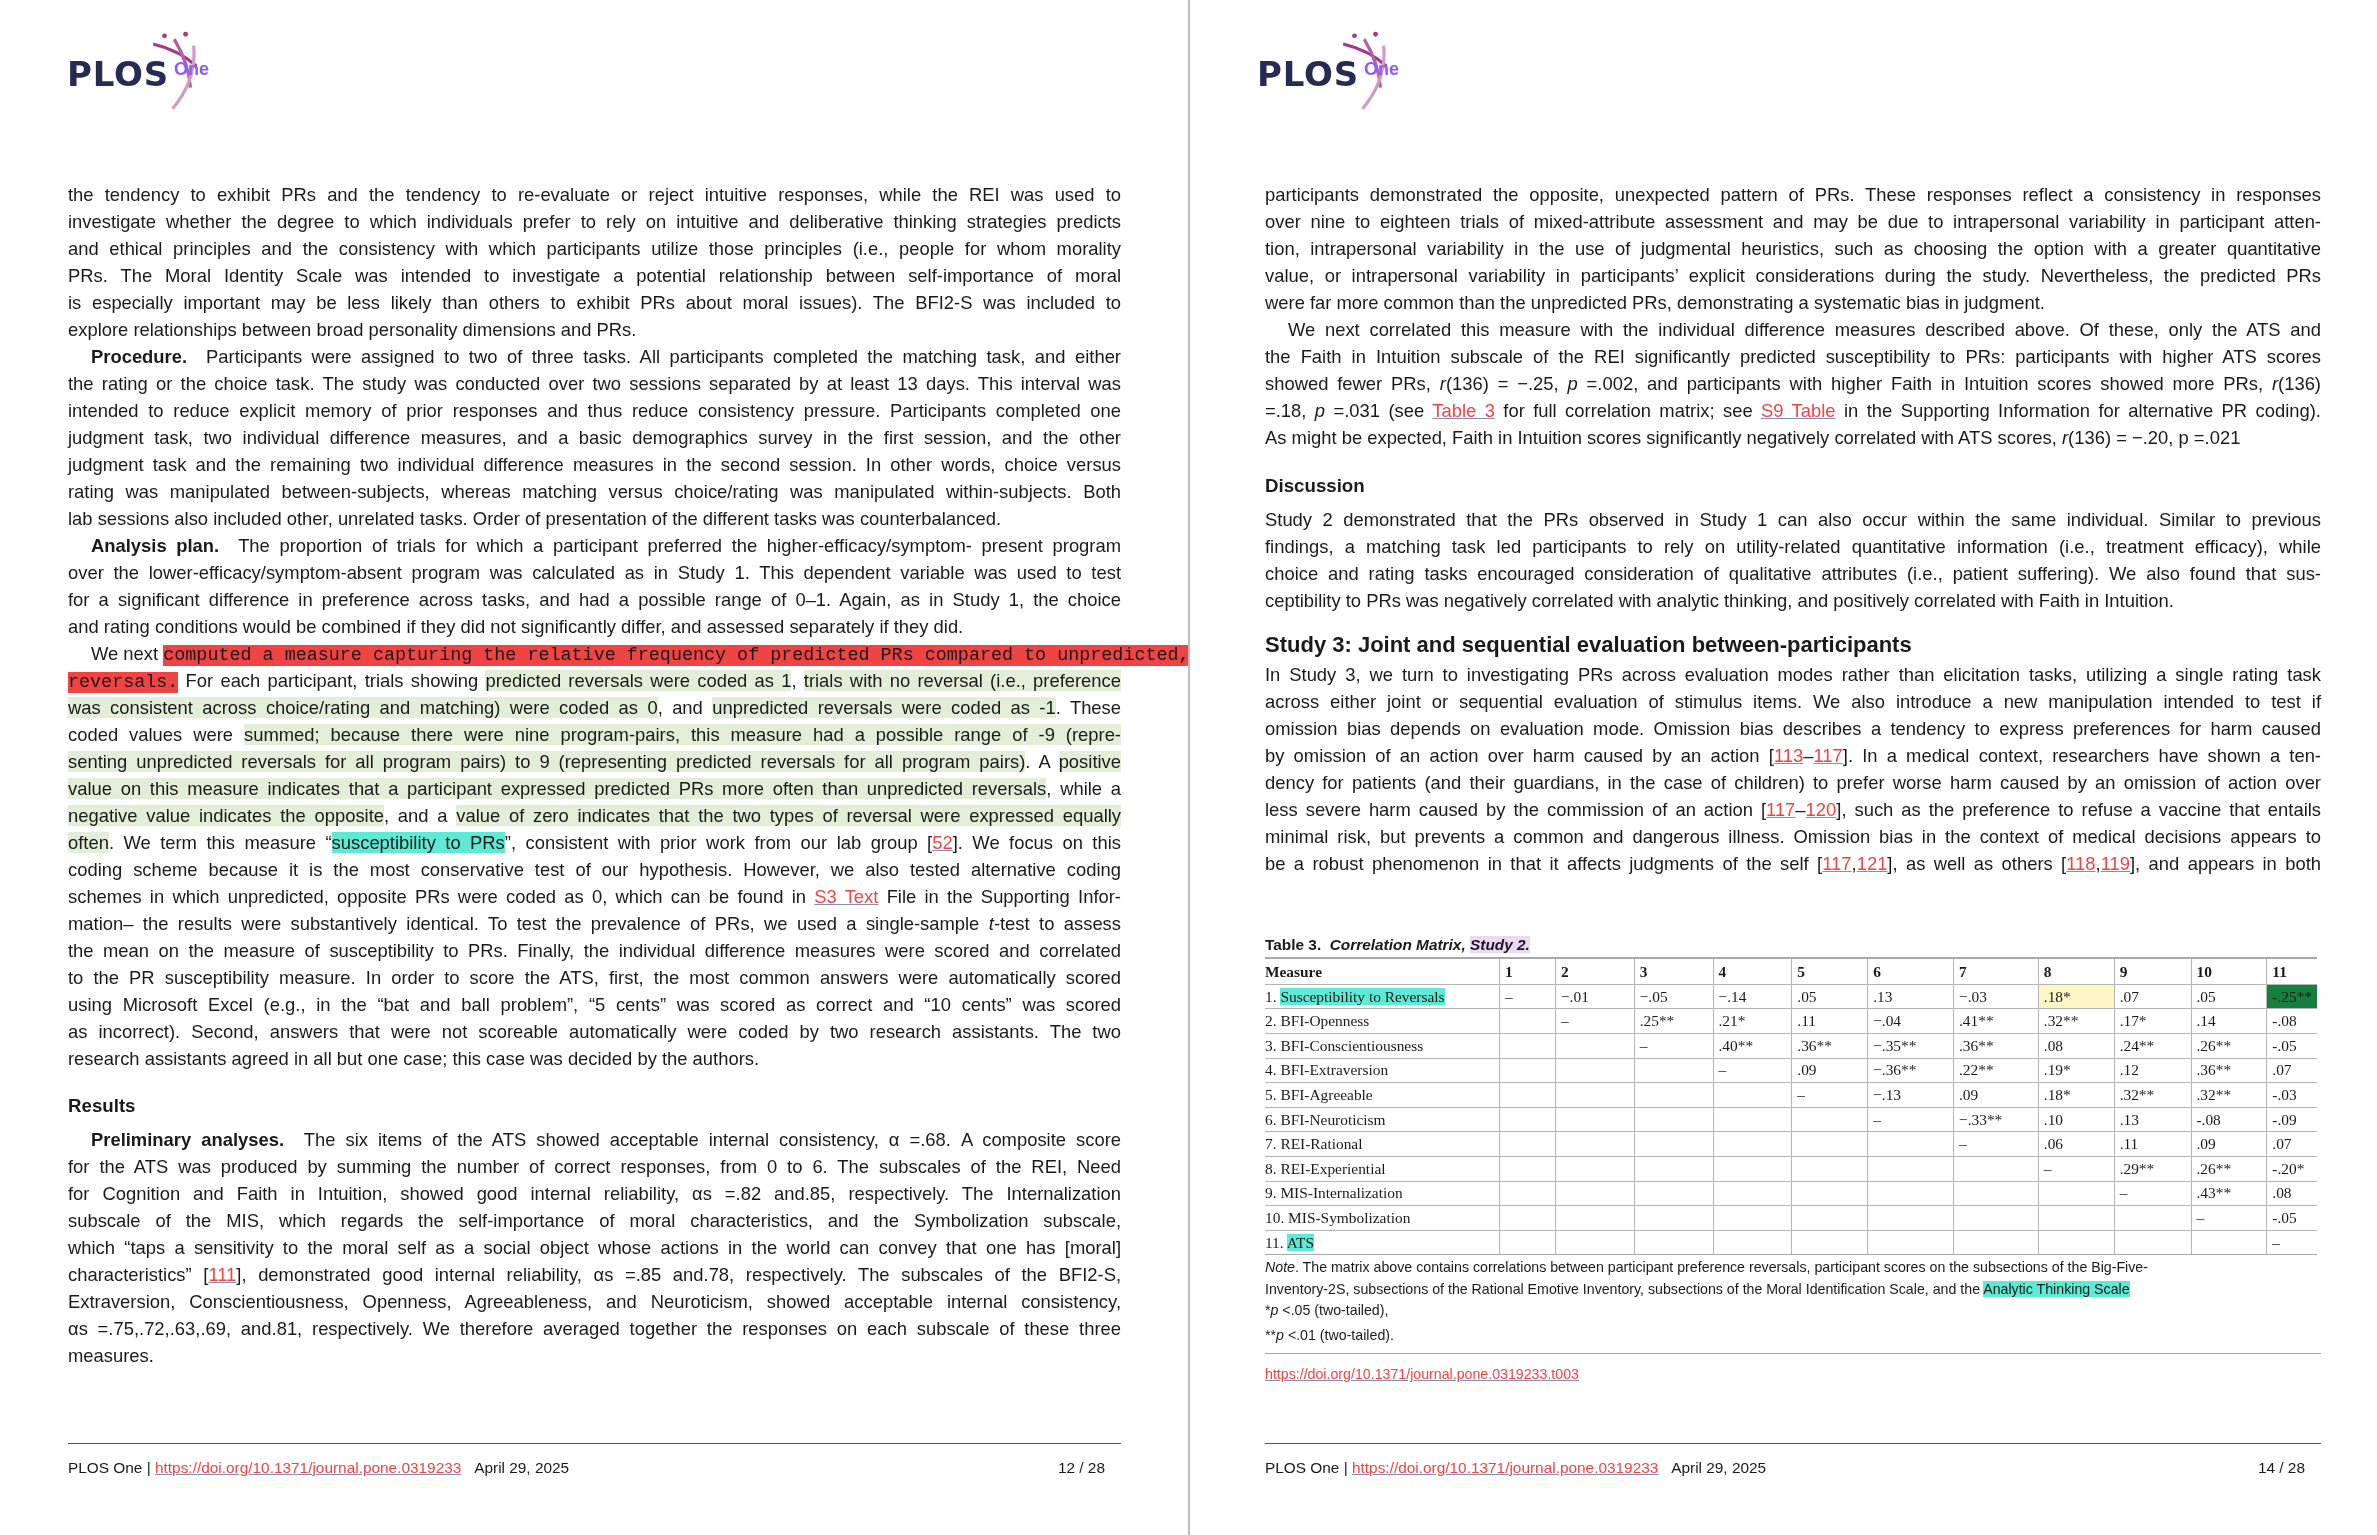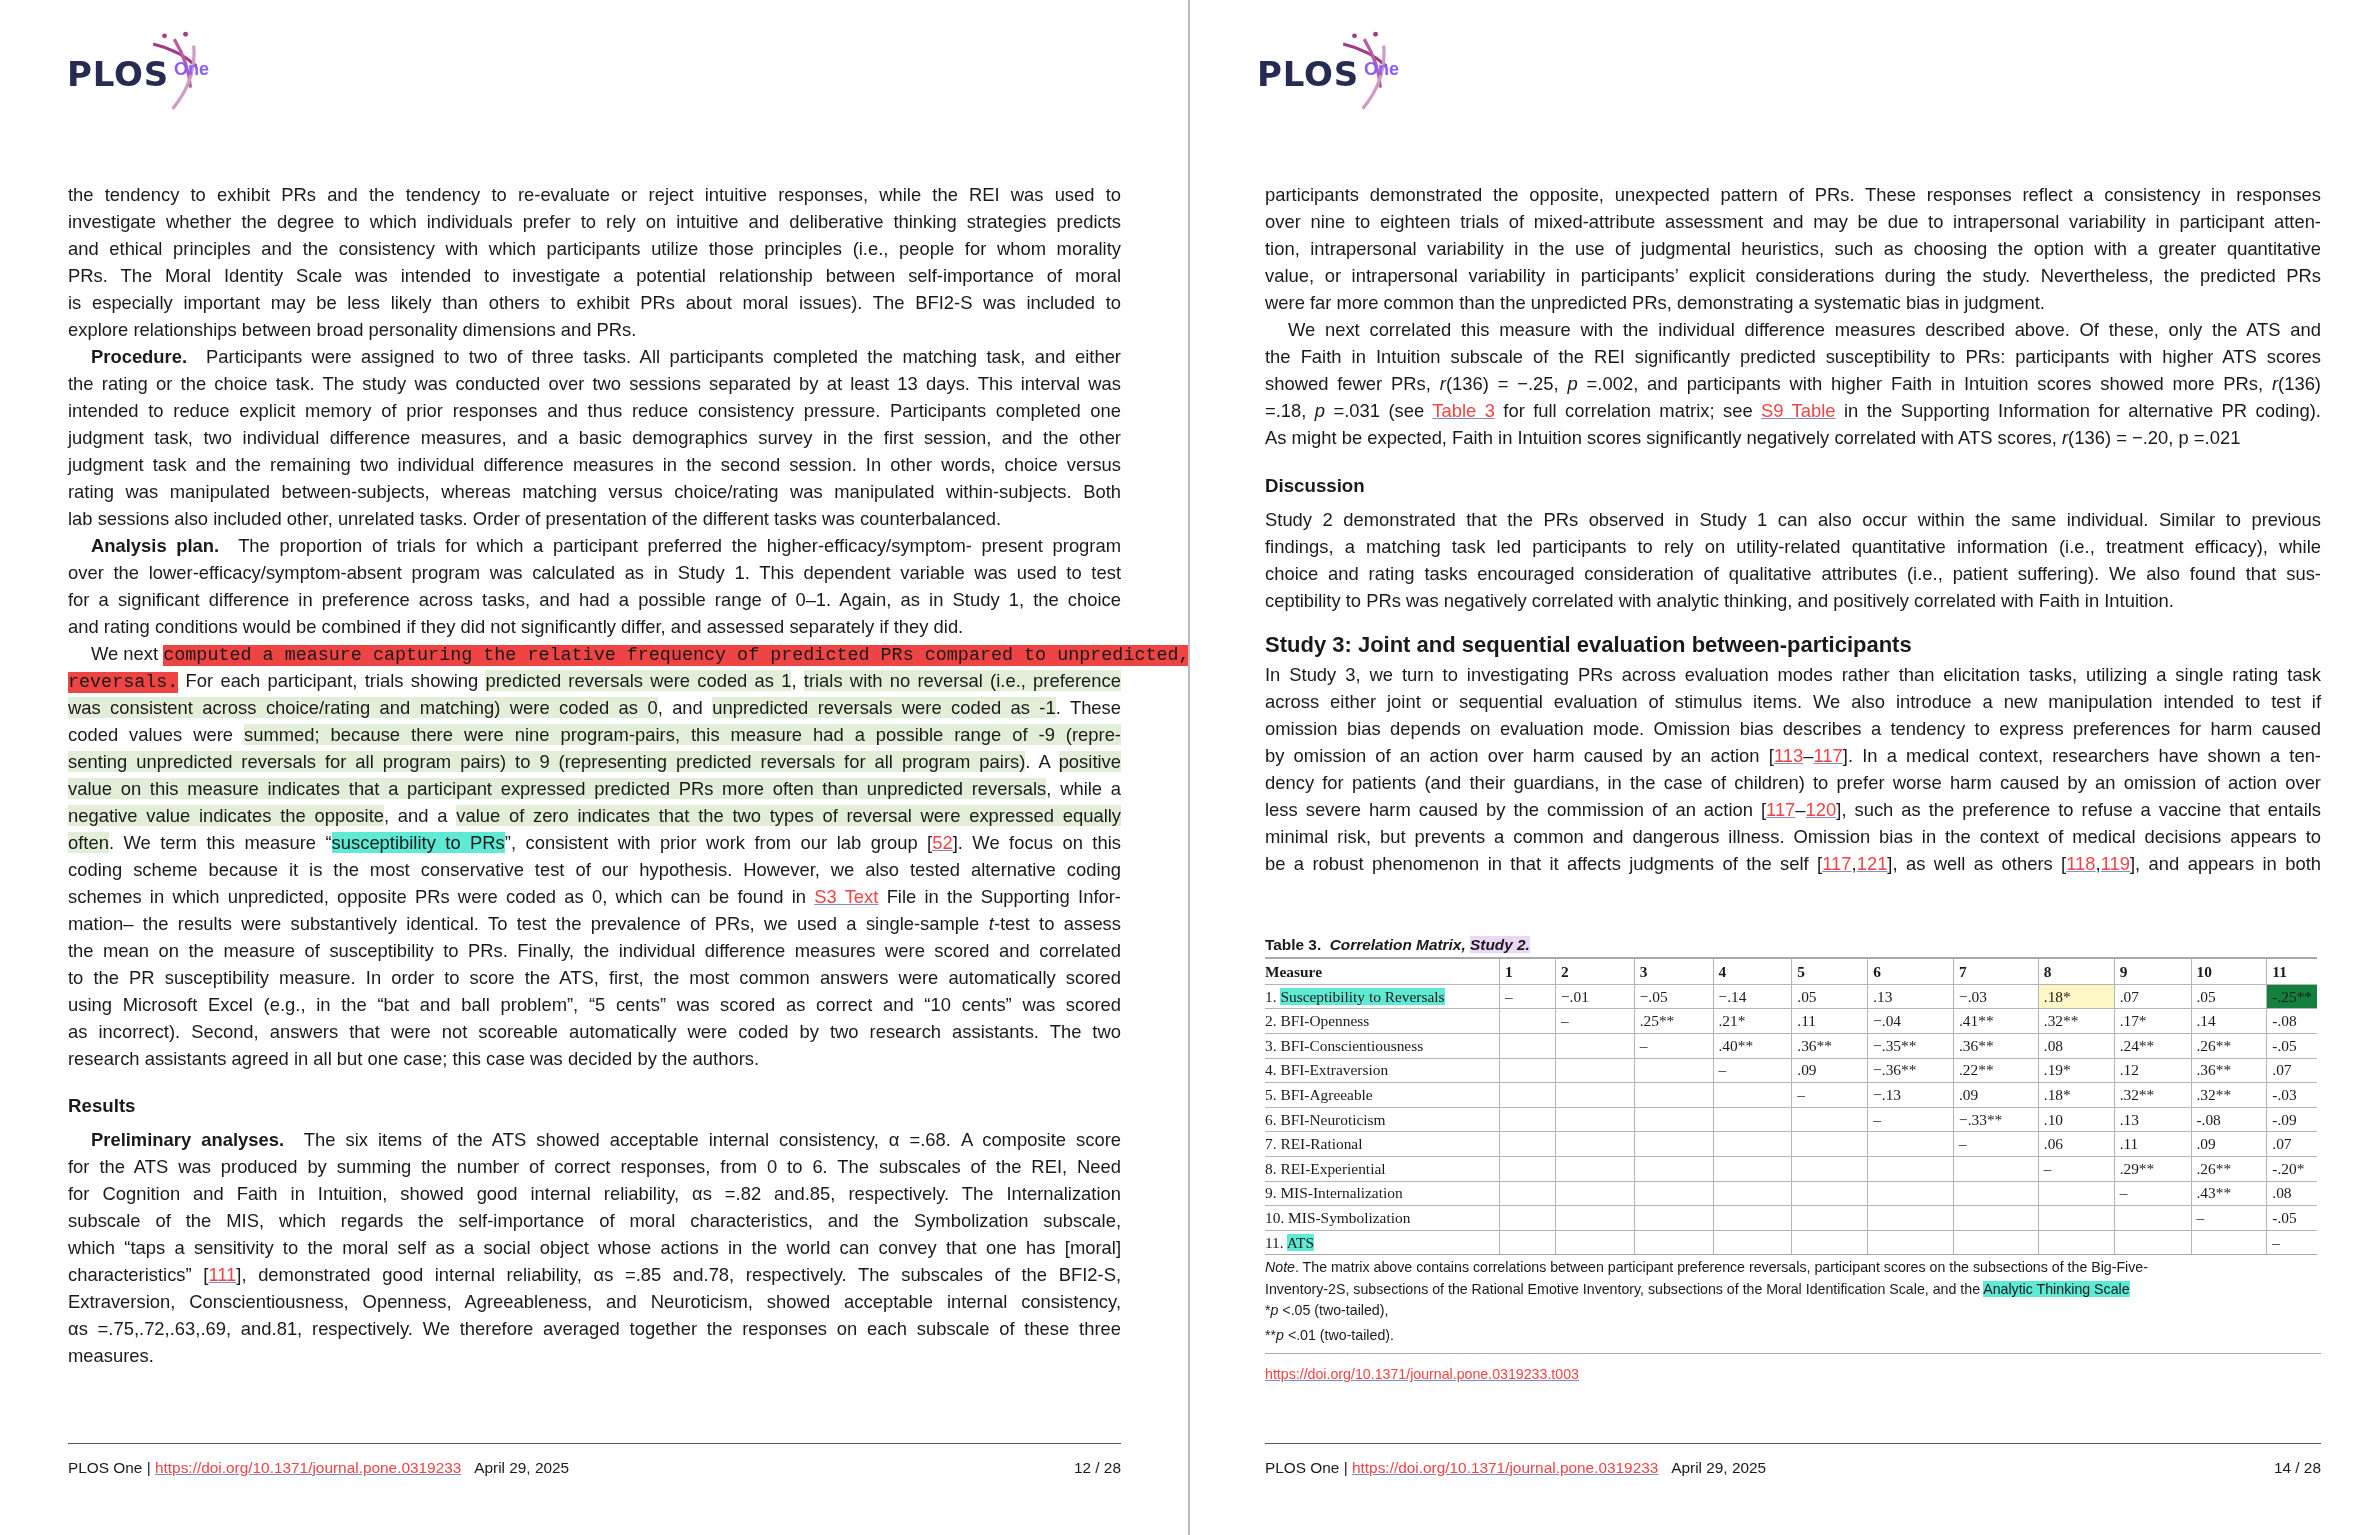--- a/index.html
+++ b/index.html
@@ -27,21 +27,21 @@
   .hy { background:#ef4444;font-family:Liberation Mono, monospace; }
   .hg { background:#e3eed8; }
   .hb { background:#5eead4; }
   .hp { background:#ead8f5; }
   .h3 { font-weight:700; font-size:18.7px; }
   .h2 { font-weight:700; font-size:22px; }
 
   .footer { position:absolute; top:1443px; left:68px; width:1053px; border-top:1.6px solid #555; }
   #page-right .footer { left:75px; width:1056px; }
   .footer .txt { position:absolute; top:14.6px; left:0; font-size:15.4px; white-space:nowrap; }
-  .footer .pg { position:absolute; top:14.6px; right:0; font-size:15.4px; }
+  .footer .pg { position:absolute; top:14.6px; right:16px; font-size:15.4px; }
 
   .tbl-wrap { position:absolute; left:75px; top:933px; width:1056px; }
   .tbl-caption { font-size:15.4px; font-weight:700; height:24.4px; line-height:24.4px; }
   table { border-collapse:collapse; font-size:15.4px; width:1052px; border-top:2.4px solid #a8a8a8;font-family:Liberation Serif, serif; }
   td, th { border:0.8px solid #b5b5b5; border-top:1.6px solid #b8b8b8; height:23.6px; padding:0 4.9px; text-align:left; white-space:nowrap; font-weight:normal; }
   th { font-weight:700; height:24.4px; }
   td:first-child, th:first-child { border-left:none; padding-left:0; }
   td:last-child, th:last-child { border-right:none; }
   tr:last-child td { border-bottom:1.6px solid #a8a8a8; }
   .cell-y { background:#fdf6c5; }

